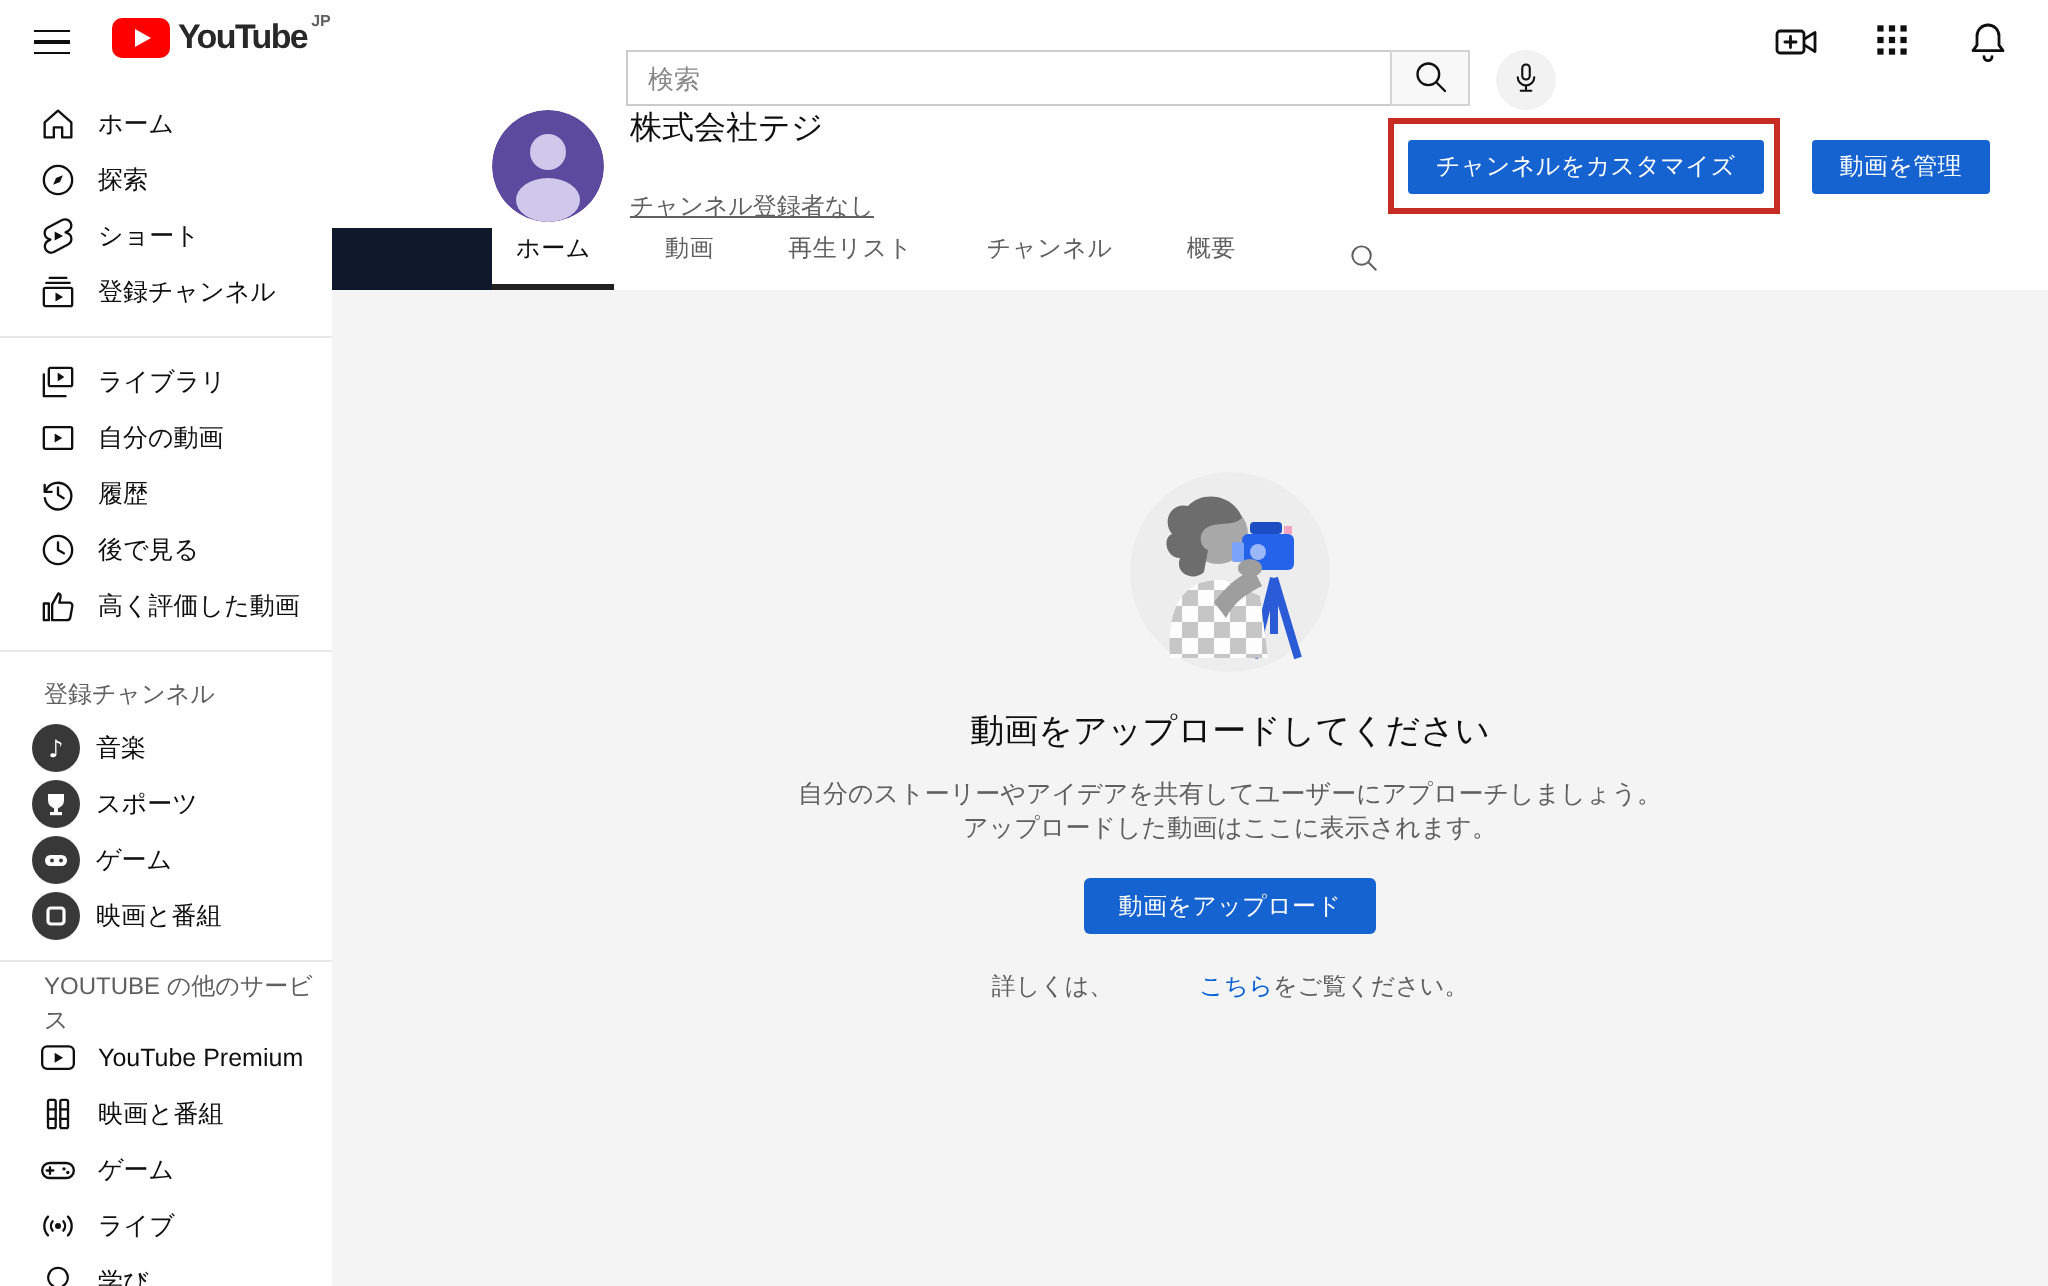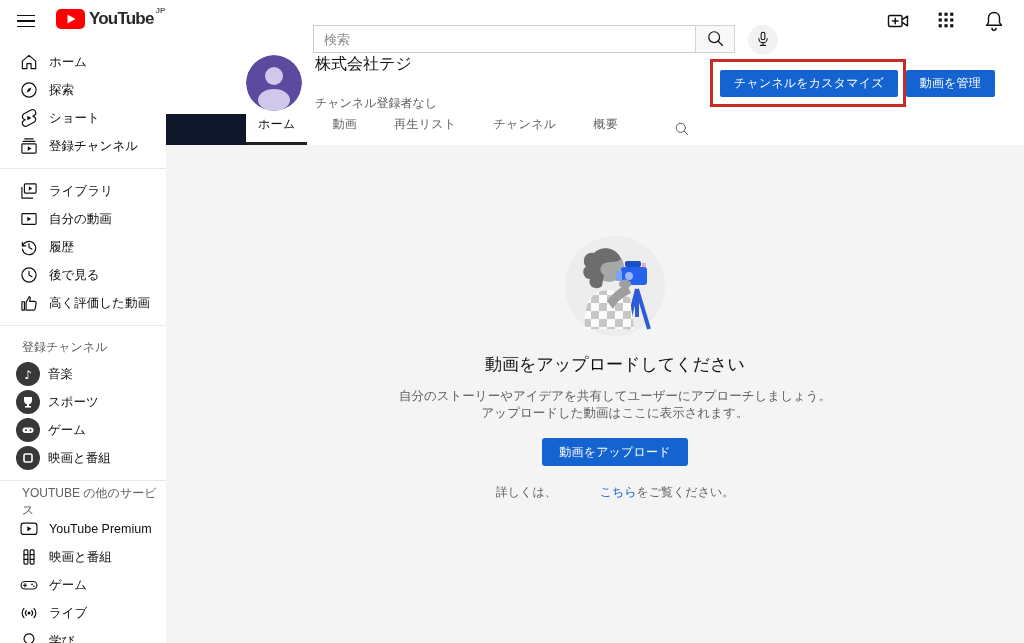--- a/index.html
+++ b/index.html
@@ -33,22 +33,22 @@
   .side-header { height:26px; display:flex; align-items:center; padding-left:22px; font-size:12px; color:#606060; }
   .sub-avatar { width:24px; height:24px; border-radius:50%; background:#383838; display:flex; align-items:center; justify-content:center; flex:0 0 24px; margin-left:-2px; }
   .sub-avatar + .s-label { margin-left:8px; }
 
   
   .main { position:absolute; left:166px; top:42px; right:0; bottom:0; }
   .ch-top { display:flex; align-items:center; height:72px; padding:10px 29px 0 80px; background:#fff; }
   .avatar { width:56px; height:56px; border-radius:50%; overflow:hidden; flex:0 0 56px; }
   .ch-meta { margin-left:13px; }
   .ch-name { font-size:16px; font-weight:400; color:#0f0f0f; }
-  .ch-subs { font-size:12px; color:#606060; margin-top:20px; }
-  .ch-actions { margin-left:auto; display:flex; align-items:center; gap:8px; }
+  .ch-subs { font-size:12px; color:#606060; margin-top:20px;text-decoration:underline; }
+  .ch-actions { margin-left:auto; display:flex; align-items:center; gap:24px; }
   .blue-btn { background:#1463d0; color:#fff; border:none; font-size:12px; font-weight:500; padding:0 14px; height:27px; border-radius:2px; cursor:pointer; font-family:inherit; letter-spacing:0.2px; }
   .cust-wrap { position:relative; display:inline-block; }
   .red-box { position:absolute; left:-10px; right:-8px; top:-11px; bottom:-10px; border:3px solid #c62b24; pointer-events:none; }
   .tabs { display:flex; align-items:flex-end; height:31px; margin-left:80px; background:#fff; }
   .tab { font-size:12px; color:#606060; padding:0 12px 9px; margin-right:13px; cursor:pointer; border-bottom:3px solid transparent; white-space:nowrap; letter-spacing:0.3px; }
   .tab.active { color:#0f0f0f; border-bottom-color:#212121; }
   .tab-search { display:flex; align-items:center; padding:0 10px 8px; margin-left:20px; cursor:pointer; }
 
   
   .content { position:absolute; top:103px; left:0; right:0; bottom:0; background:#f4f4f4; overflow:hidden; }

